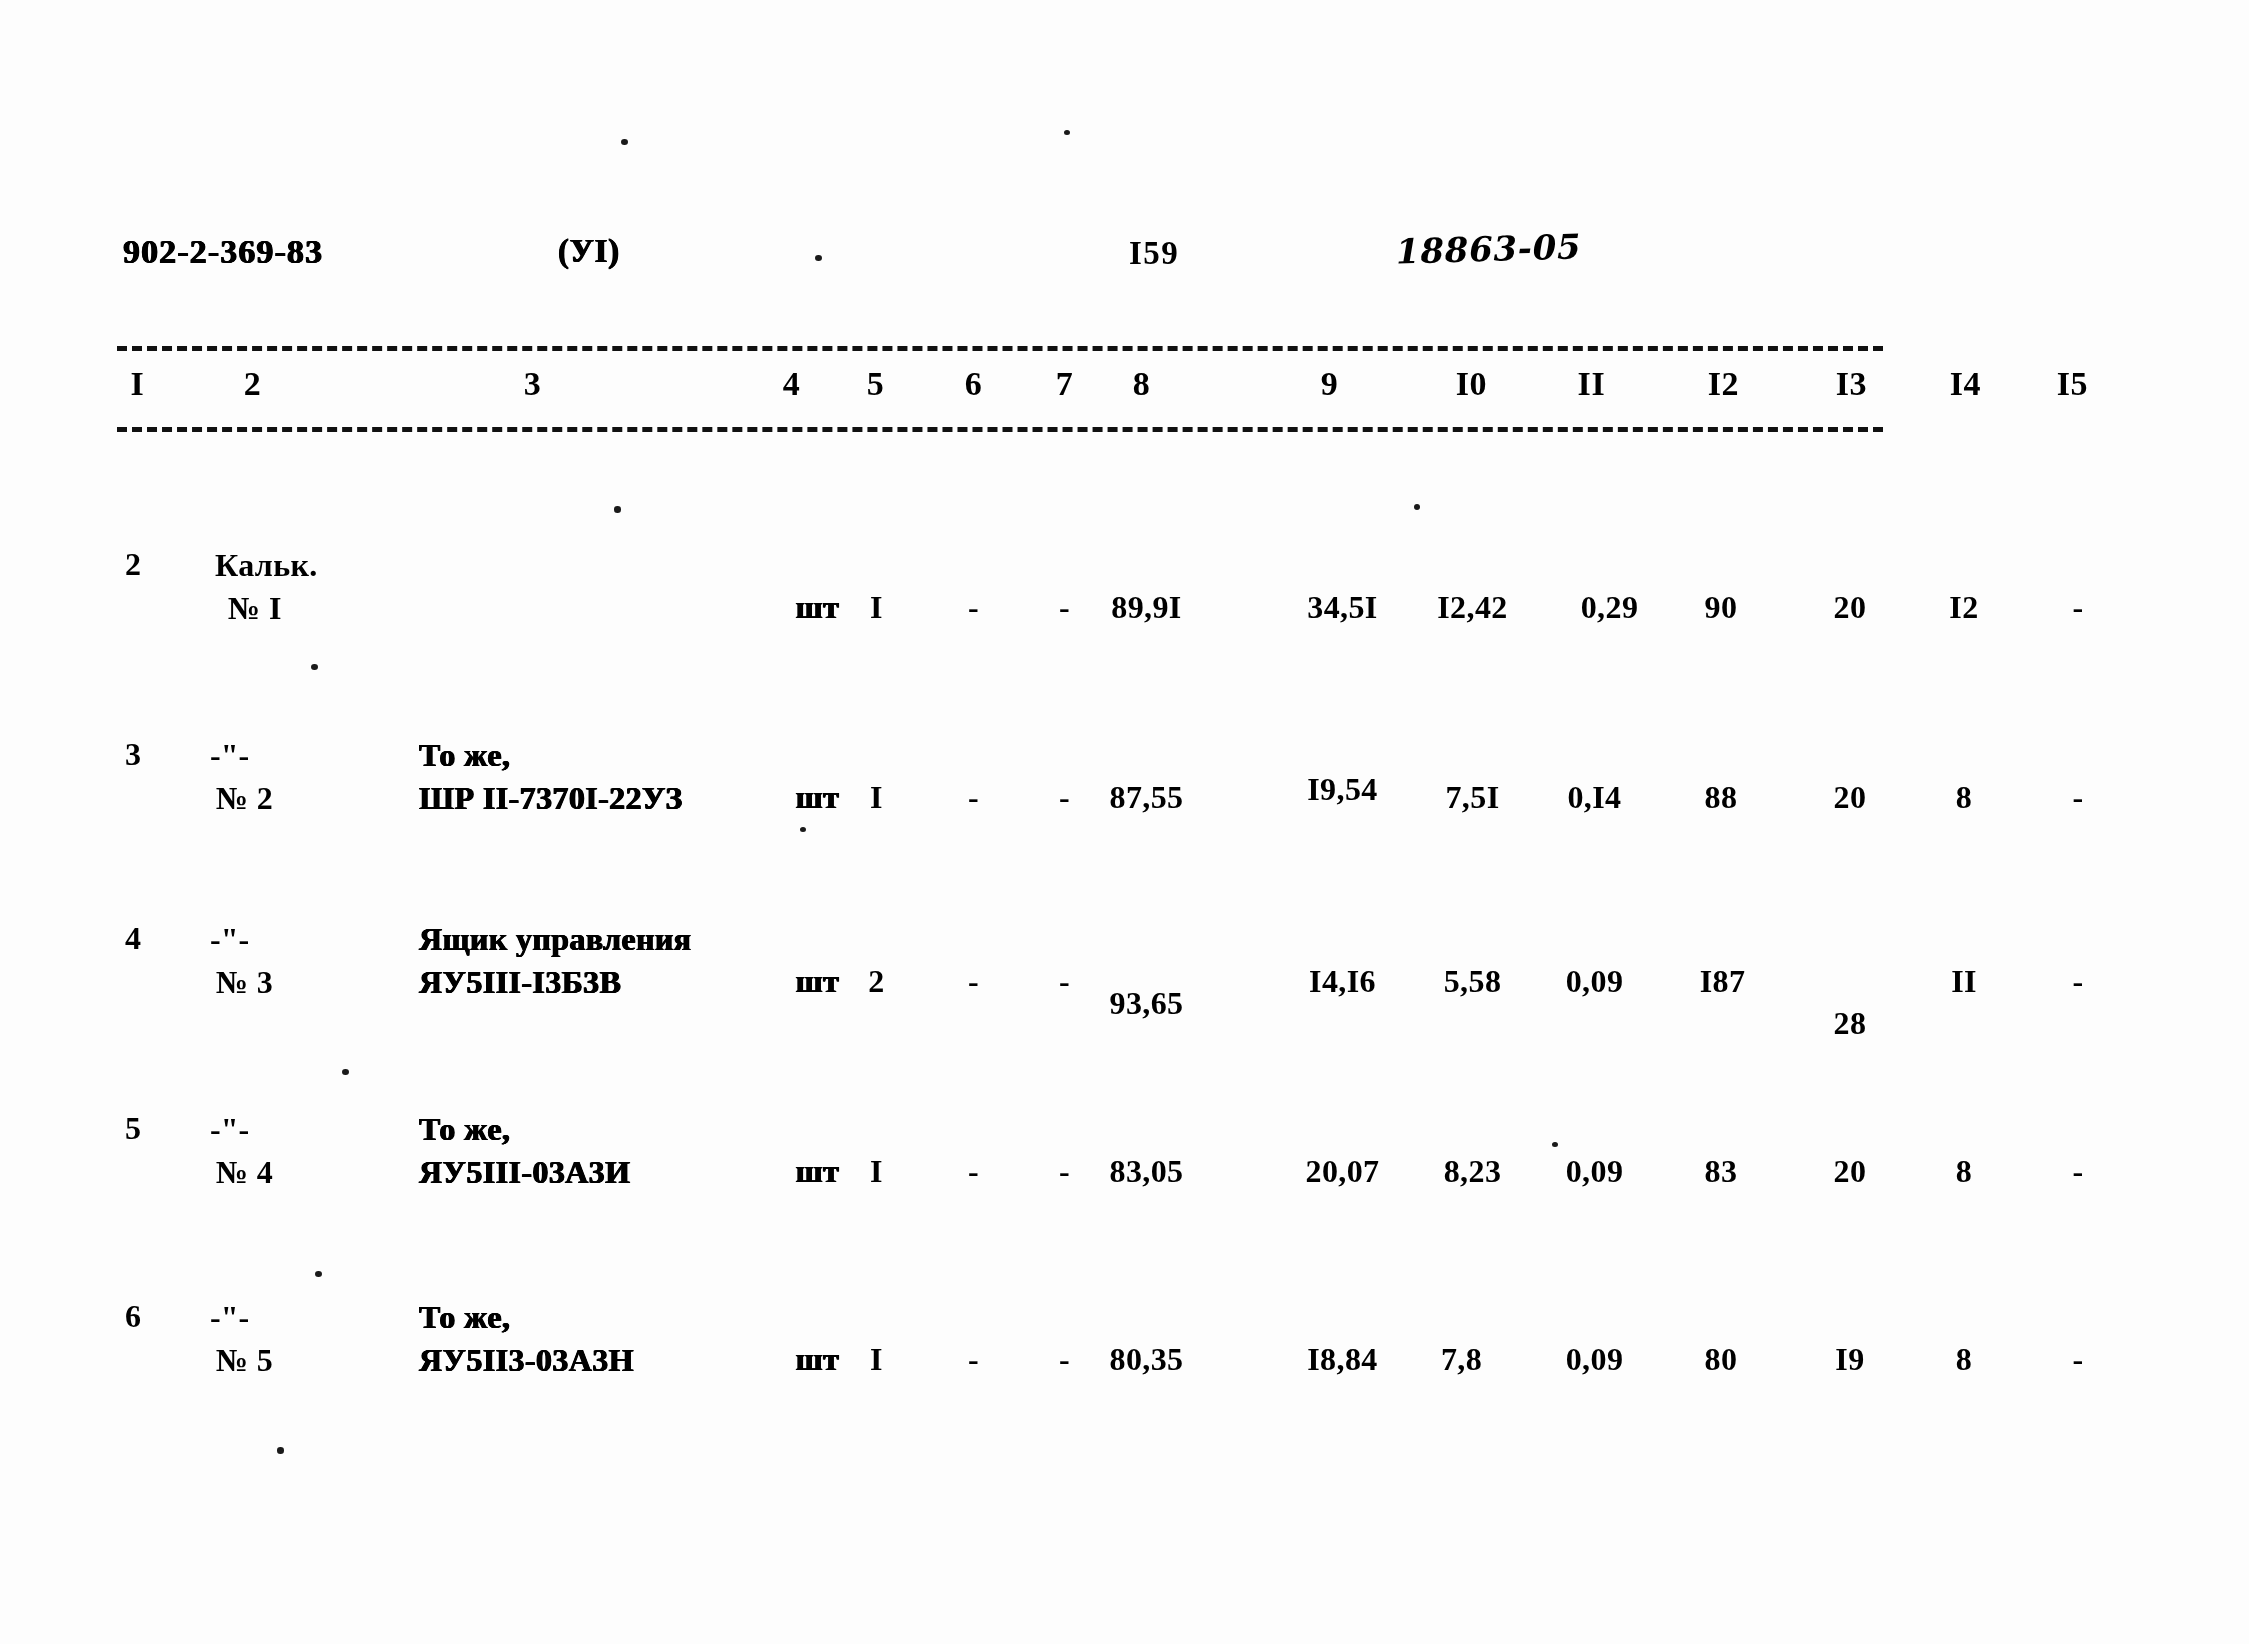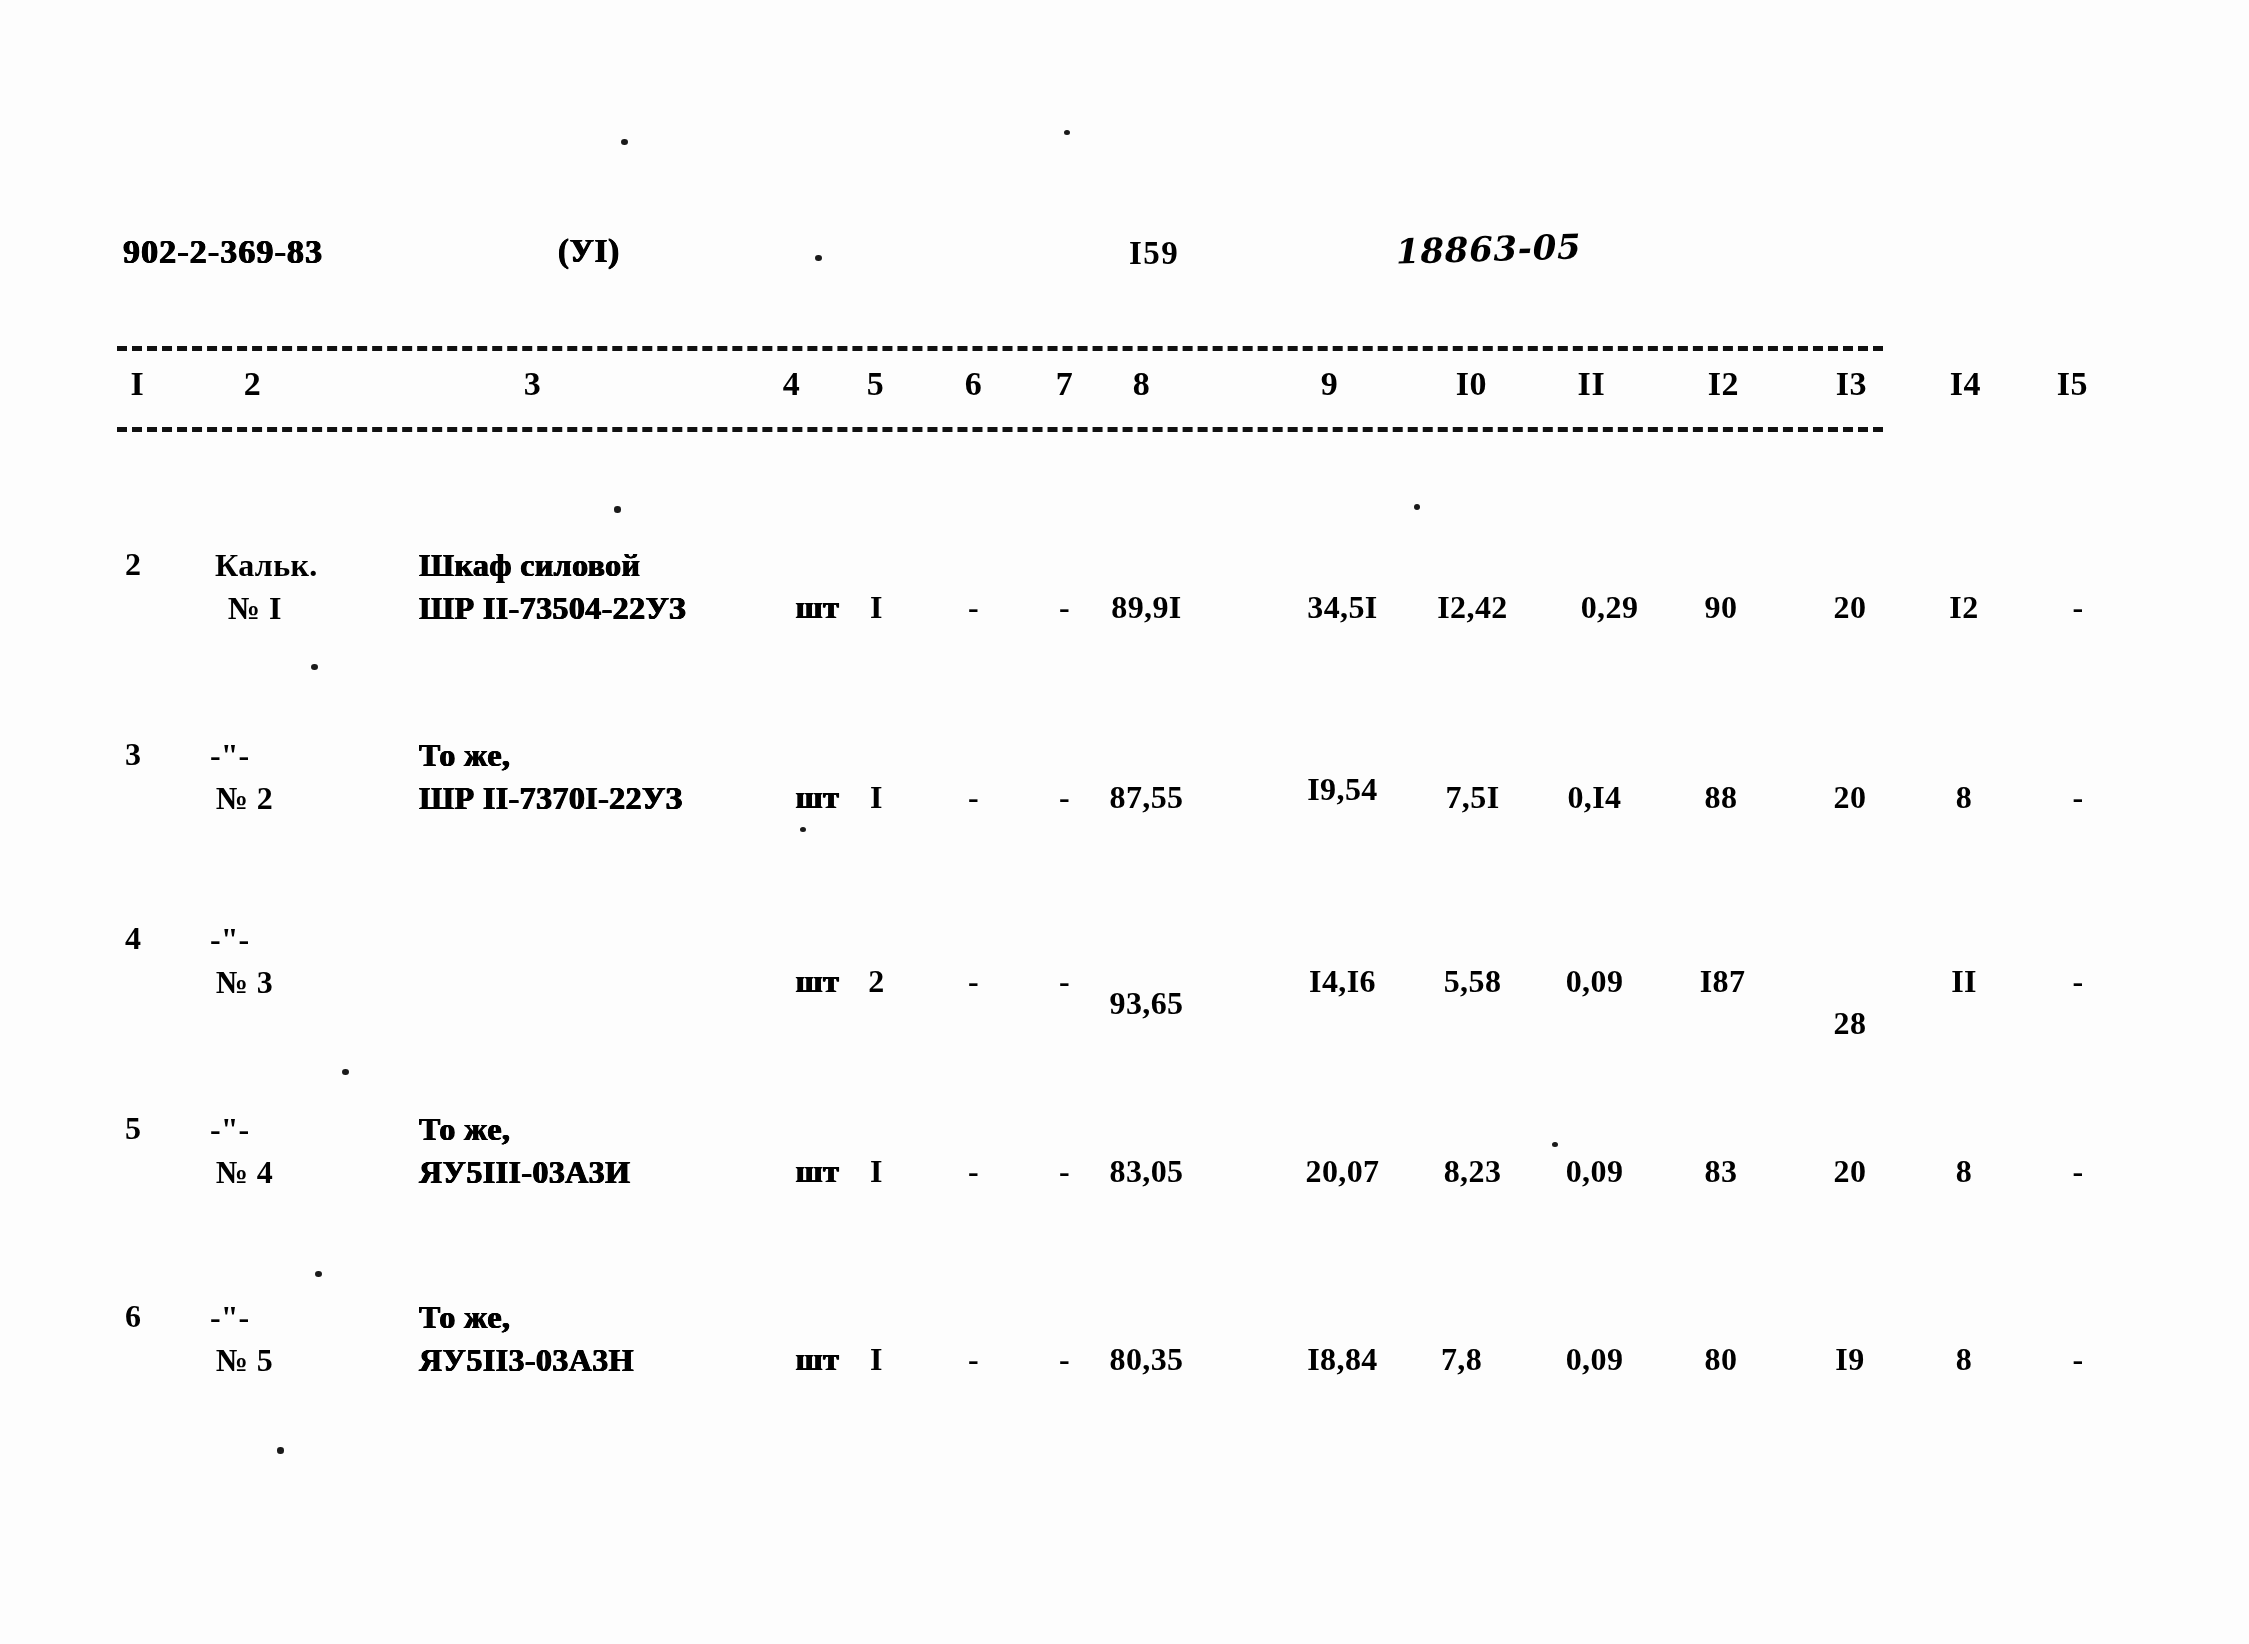--- a/index.html
+++ b/index.html
@@ -181,24 +181,20 @@
   </div>
 
   <div class="tbody">
 
     <div class="row" style="top:544px;">
       <div class="cell" style="left:125px;">2</div>
       <div class="cell two-line" style="left:215px;">
         <span class="sub">Кальк.</span>
         <span class="sub" style="padding-left:13px;">№ I</span>
       </div>
-      <div class="cell two-line heavy" style="left:419px;">
-        <span class="sub">Шкаф силовой</span>
-        <span class="sub">ШР II-73504-22УЗ</span>
-      </div>
       <div class="cell ctr heavy" style="left:792px;width:51px;top:43px;">шт</div>
       <div class="cell ctr" style="left:856px;width:41px;top:43px;">I</div>
       <div class="cell ctr" style="left:953px;width:41px;top:43px;">-</div>
       <div class="cell ctr" style="left:1044px;width:41px;top:43px;">-</div>
       <div class="cell ctr" style="left:1088px;width:117px;top:43px;">89,9I</div>
       <div class="cell ctr" style="left:1284px;width:117px;top:43px;">34,5I</div>
       <div class="cell ctr" style="left:1414px;width:117px;top:43px;">I2,42</div>
       <div class="cell ctr" style="left:1551px;width:117px;top:43px;">0,29</div>
       <div class="cell ctr" style="left:1686px;width:70px;top:43px;">90</div>
       <div class="cell ctr" style="left:1815px;width:70px;top:43px;">20</div>
@@ -229,20 +225,24 @@
       <div class="cell ctr" style="left:1929px;width:70px;top:43px;">8</div>
       <div class="cell ctr" style="left:2043px;width:70px;top:43px;">-</div>
     </div>
 
     <div class="row" style="top:918px;">
       <div class="cell" style="left:125px;">4</div>
       <div class="cell two-line" style="left:210px;">
         <span class="sub dittomark">-"-</span>
         <span class="sub" style="padding-left:5.9px;">№ 3</span>
       </div>
+      <div class="cell two-line heavy" style="left:419px;">
+        <span class="sub">Ящик управления</span>
+        <span class="sub">ЯУ5III-I3Б3В</span>
+      </div>
       <div class="cell ctr heavy" style="left:792px;width:51px;top:43px;">шт</div>
       <div class="cell ctr" style="left:856px;width:41px;top:43px;">2</div>
       <div class="cell ctr" style="left:953px;width:41px;top:43px;">-</div>
       <div class="cell ctr" style="left:1044px;width:41px;top:43px;">-</div>
       <div class="cell ctr" style="left:1088px;width:117px;top:43px;margin-top:22px;">93,65</div>
       <div class="cell ctr" style="left:1284px;width:117px;top:43px;">I4,I6</div>
       <div class="cell ctr" style="left:1414px;width:117px;top:43px;">5,58</div>
       <div class="cell ctr" style="left:1536px;width:117px;top:43px;">0,09</div>
       <div class="cell ctr" style="left:1680px;width:85px;top:43px;">I87</div>
       <div class="cell ctr" style="left:1815px;width:70px;top:43px;margin-top:42px;">28</div>

